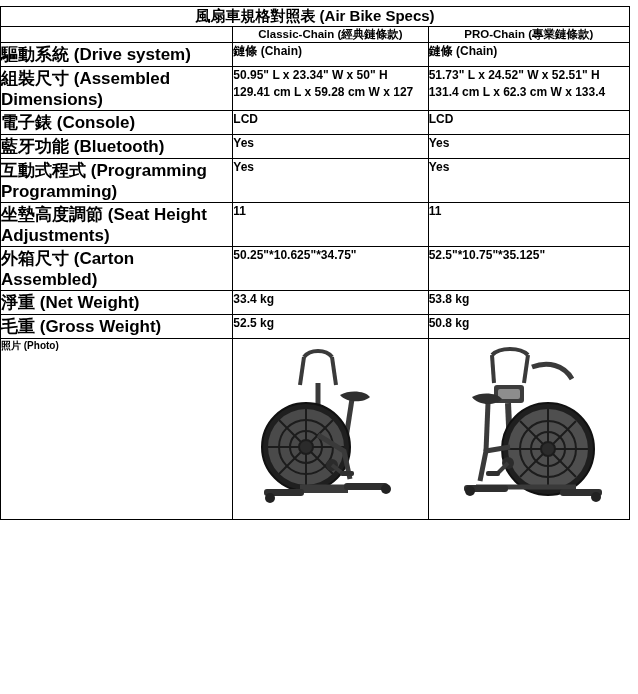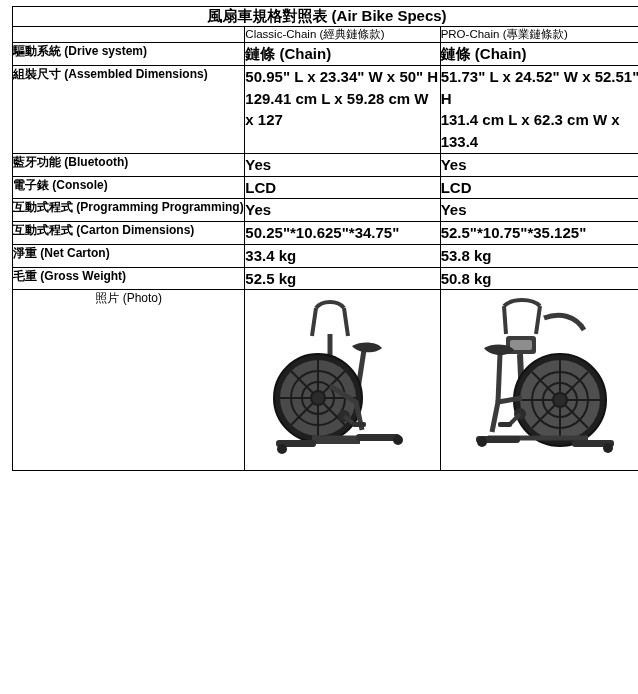--- a/index.html
+++ b/index.html
@@ -12,21 +12,21 @@
     height: 694px;
     font-family: "Liberation Sans", sans-serif;
     color: #000000;
     -webkit-font-smoothing: antialiased;
   }
   .page {
     position: relative;
     width: 560px;
     height: 694px;
     box-sizing: border-box;
-    padding: 6px 4px 4px 12px;
+    padding: 6px 4px 4px 0;
   }
   table.specs {
     width: 630px;
     border-collapse: collapse;
     table-layout: fixed;
   }
   table.specs td, table.specs th {
     border: 1px solid #000000;
     vertical-align: top;
     padding: 0;
@@ -40,44 +40,44 @@
     border-right: 1px solid #000;
     border-top: 1px solid #000;
     border-bottom: 1px solid #000;
   }
   .col-label { width: 232px; }
   .col-a { width: 195px; }
   .col-b { width: 201px; }
 
   .hdr {
     font-size: 11.5px;
-    font-weight: normal;
+    font-weight: bold;
     padding: 8px 5px 8px 6px;
     white-space: nowrap;
+    text-align: center;
   }
   .label {
+    font-size: 17px;
+    font-weight: bold;
+    padding: 7px 4px 7px 3px;
+  }
+  .val {
     font-size: 12px;
-    font-weight: bold;
-    padding: 7px 4px 7px 3px;
-  }
-  .val {
-    font-size: 15px;
     font-weight: bold;
     padding: 7px 4px 7px 6px;
     line-height: 1.45;
   }
   .val .line2 { display: block; }
 
   .photo-label {
-    font-size: 12px;
-    font-weight: normal;
+    font-size: 10px;
+    font-weight: bold;
     padding: 0 4px 0 3px;
     vertical-align: middle;
     height: 180px;
-    text-align: center;
   }
   .photo-cell {
     text-align: center;
     vertical-align: middle;
     padding: 4px 2px;
   }
   .photo-cell svg { display: block; margin: 0 auto; }
 </style>
 </head>
 <body>
@@ -113,47 +113,52 @@
         </td>
         <td class="val">
           <span>51.73"  L x 24.52"  W x 52.51"  H</span>
           <span class="line2">131.4 cm L x 62.3 cm W x 133.4</span>
         </td>
       </tr>
 
 
 
       <tr>
-        <td class="label">藍牙功能 (Bluetooth)</td>
-        <td class="val">Yes</td>
-        <td class="val">Yes</td>
-      </tr>
-
-      <tr>
         <td class="label">電子錶 (Console)</td>
         <td class="val">LCD</td>
         <td class="val">LCD</td>
       </tr>
 
       <tr>
+        <td class="label">藍牙功能 (Bluetooth)</td>
+        <td class="val">Yes</td>
+        <td class="val">Yes</td>
+      </tr>
+
+      <tr>
         <td class="label">互動式程式 (Programming Programming)</td>
         <td class="val">Yes</td>
         <td class="val">Yes</td>
       </tr>
 
-
-
-      <tr>
-        <td class="label">互動式程式 (Carton Dimensions)</td>
+      <tr>
+        <td class="label">坐墊高度調節 (Seat Height Adjustments)</td>
+        <td class="val">11</td>
+        <td class="val">11</td>
+      </tr>
+
+
+      <tr>
+        <td class="label">外箱尺寸 (Carton Assembled)</td>
         <td class="val">50.25"*10.625"*34.75"</td>
         <td class="val">52.5"*10.75"*35.125"</td>
       </tr>
 
       <tr>
-        <td class="label">淨重 (Net Carton)</td>
+        <td class="label">淨重 (Net Weight)</td>
         <td class="val">33.4 kg</td>
         <td class="val">53.8 kg</td>
       </tr>
 
       <tr>
         <td class="label">毛重 (Gross Weight)</td>
         <td class="val">52.5 kg</td>
         <td class="val">50.8 kg</td>
       </tr>
 

